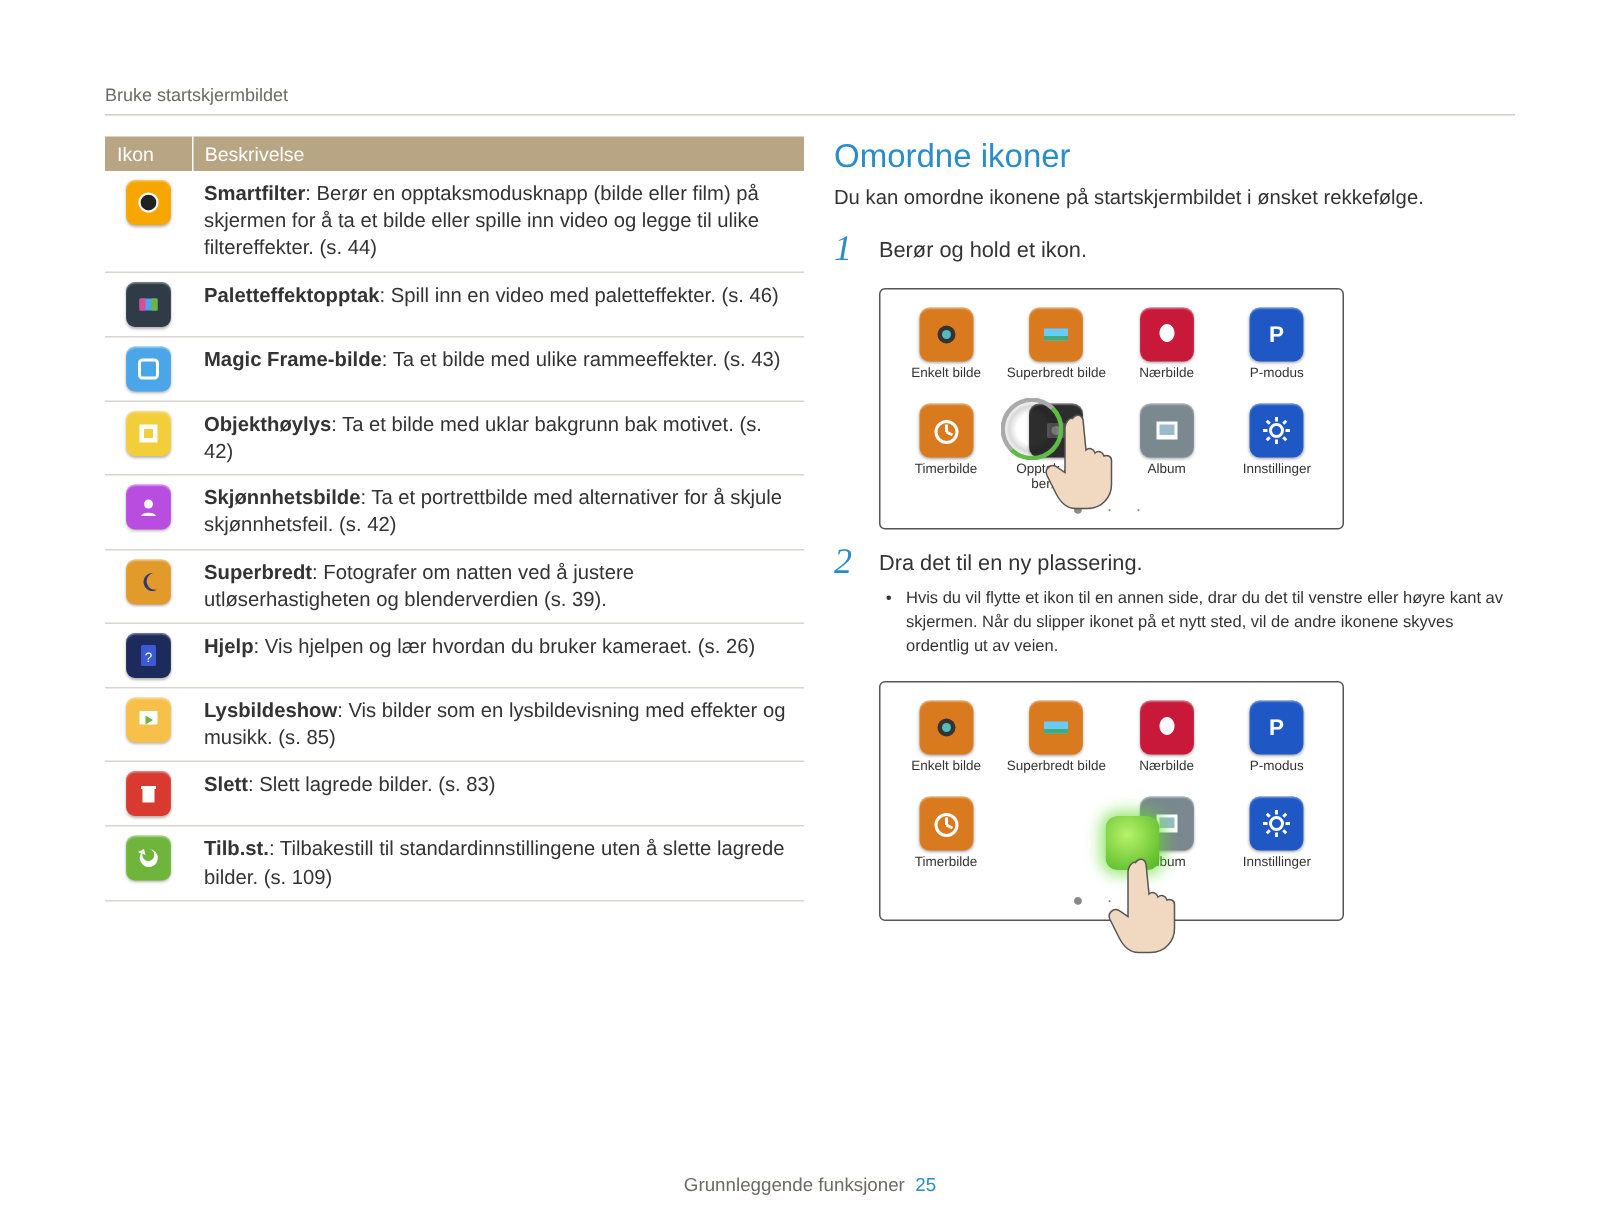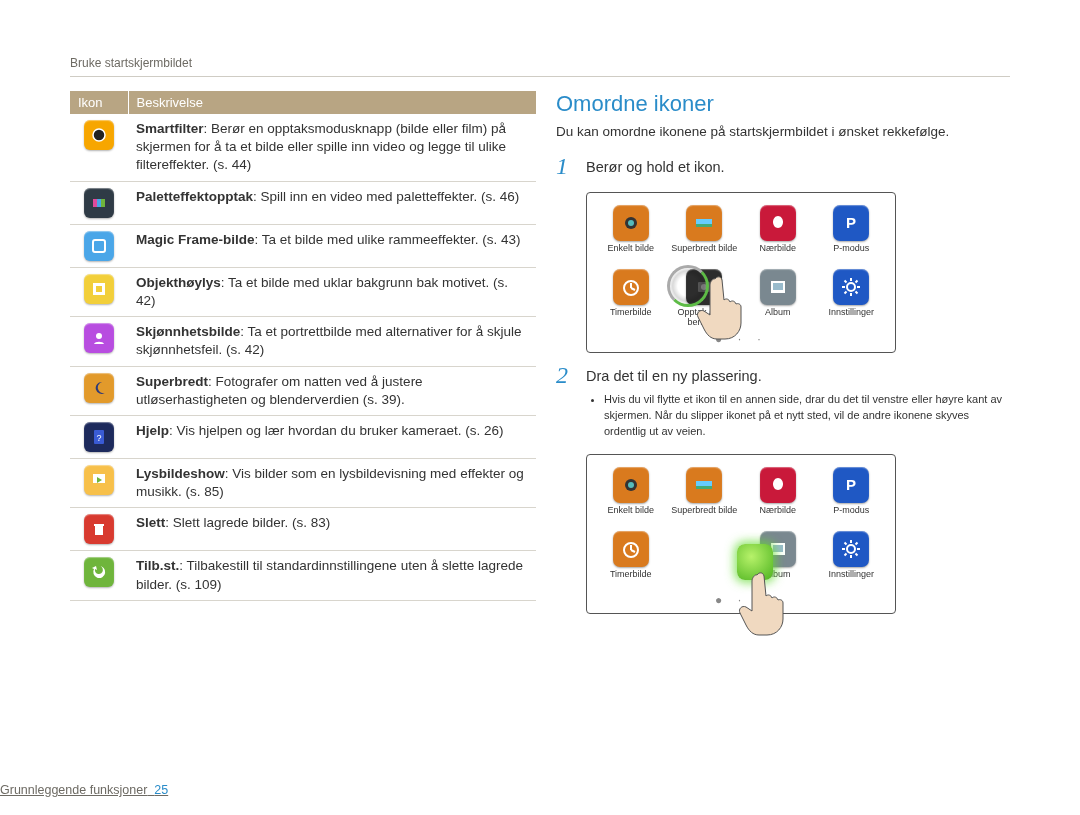--- a/index.html
+++ b/index.html
@@ -114,21 +114,22 @@
     width: 42px; height: 42px; border-radius: 50%;
     background: radial-gradient(circle, rgba(0,0,0,0) 40%, rgba(0,0,0,.15) 60%, rgba(0,0,0,0) 75%);
     position: absolute; left: 80px; top: 72px;
     border: 3px solid #5dbb46;
     border-top-color: #aaa; border-left-color: #aaa;
   }
 
   .footer {
     position: absolute;
     bottom: 18px; left: 0; right: 0;
-    font-size: 12.5px; color: #6d6a63; text-decoration: underline;
+    text-align: center;
+    font-size: 12.5px; color: #6d6a63;
   }
   .footer .pnum { color: #2a8cc9; }
 </style>
 </head>
 <body>
 
 <div class="page">
   <h1 class="page-title">Bruke startskjermbildet</h1>
 
   <div class="columns">

